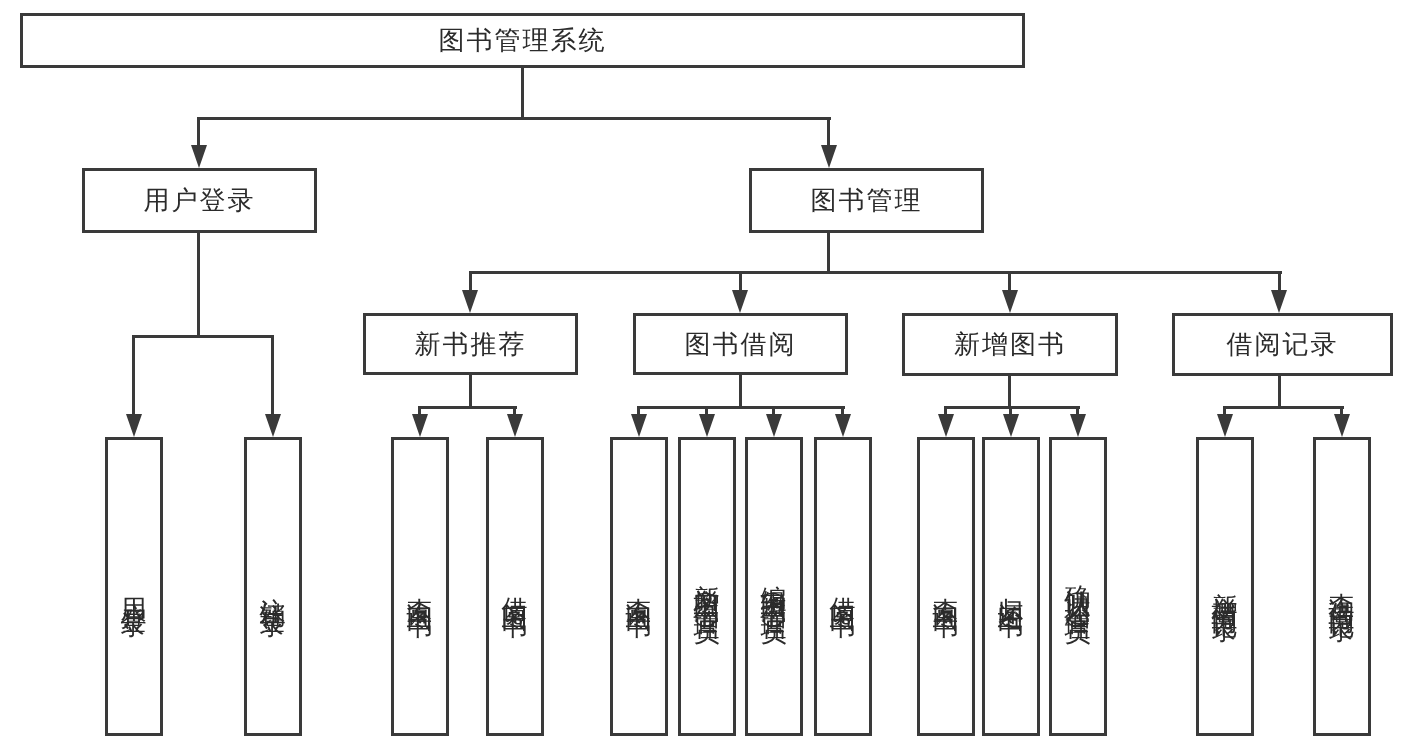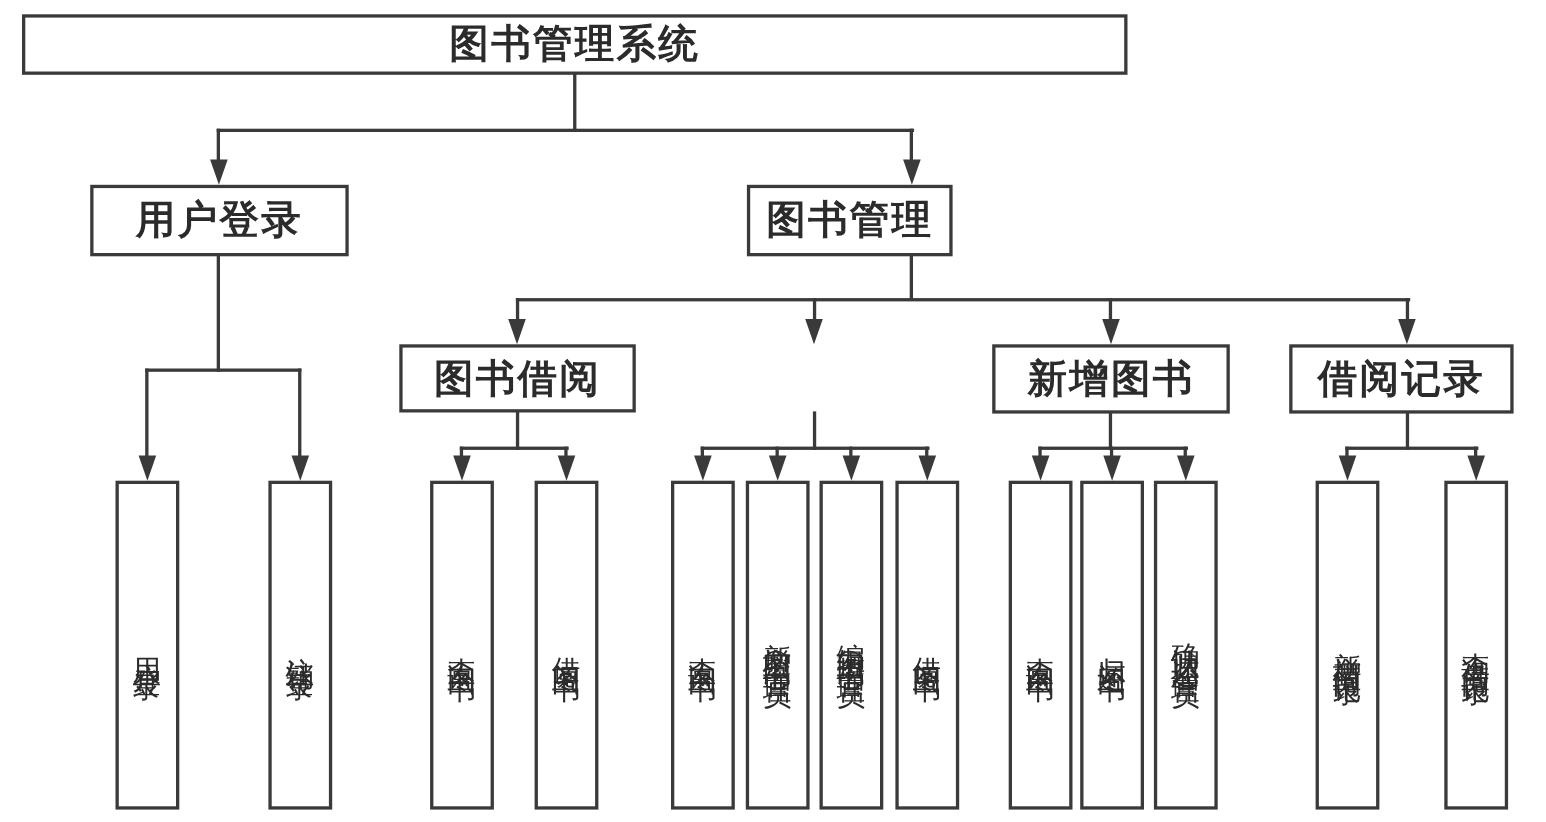--- a/index.html
+++ b/index.html
@@ -19,24 +19,23 @@
     position: absolute;
     box-sizing: border-box;
     border: 3px solid #3a3a3a;
     background: #ffffff;
     display: flex;
     align-items: center;
     justify-content: center;
     color: #2b2b2b;
   }
   .box .label {
-    font-size: 36px;
+    font-size: 26px;
     letter-spacing: 2px;
     white-space: nowrap;
-    font-weight: bold;
   }
   .leaf {
     top: 437px;
     height: 299px;
     width: 58px;
   }
   .leaf .vtext {
     writing-mode: vertical-rl;
     text-orientation: mixed;
     font-size: 26px;
@@ -78,21 +77,21 @@
   <div class="line" style="left:521px; top:66px; width:3px; height:53px"></div>
   <div class="line" style="left:197px; top:117px; width:634px; height:3px"></div>
   <div class="line" style="left:197px; top:117px; width:3px; height:32px"></div>
   <div class="arrow" style="left:191px; top:145px"></div>
   <div class="line" style="left:827px; top:117px; width:3px; height:32px"></div>
   <div class="arrow" style="left:821px; top:145px"></div>
 
   <div class="box" style="left:82px; top:168px; width:235px; height:65px">
     <span class="label">用户登录</span>
   </div>
-  <div class="box" style="left:679px; top:168px; width:187px; height:65px">
+  <div class="box" style="left:749px; top:168px; width:235px; height:65px">
     <span class="label">图书管理</span>
   </div>
 
   <div class="line" style="left:197px; top:232px; width:3px; height:106px"></div>
   <div class="line" style="left:132px; top:335px; width:142px; height:3px"></div>
   <div class="line" style="left:132px; top:335px; width:3px; height:85px"></div>
   <div class="arrow" style="left:126px; top:414px"></div>
   <div class="line" style="left:271px; top:335px; width:3px; height:85px"></div>
   <div class="arrow" style="left:265px; top:414px"></div>
 
@@ -101,26 +100,29 @@
   <div class="line" style="left:469px; top:271px; width:3px; height:22px"></div>
   <div class="arrow" style="left:462px; top:290px"></div>
   <div class="line" style="left:739px; top:271px; width:3px; height:22px"></div>
   <div class="arrow" style="left:732px; top:290px"></div>
   <div class="line" style="left:1008px; top:271px; width:3px; height:22px"></div>
   <div class="arrow" style="left:1002px; top:290px"></div>
   <div class="line" style="left:1278px; top:271px; width:3px; height:22px"></div>
   <div class="arrow" style="left:1271px; top:290px"></div>
 
   <div class="box" style="left:363px; top:313px; width:215px; height:62px">
+    <span class="label">新书推荐</span>
+  </div>
+  <div class="box" style="left:633px; top:313px; width:215px; height:62px">
     <span class="label">图书借阅</span>
   </div>
   <div class="box" style="left:902px; top:313px; width:216px; height:63px">
     <span class="label">新增图书</span>
   </div>
-  <div class="box" style="left:1172px; top:313px; width:204px; height:63px">
+  <div class="box" style="left:1172px; top:313px; width:221px; height:63px">
     <span class="label">借阅记录</span>
   </div>
 
   <div class="line" style="left:469px; top:374px; width:3px; height:35px"></div>
   <div class="line" style="left:418px; top:406px; width:99px; height:3px"></div>
   <div class="line" style="left:418px; top:406px; width:3px; height:14px"></div>
   <div class="arrow" style="left:412px; top:414px"></div>
   <div class="line" style="left:513px; top:406px; width:3px; height:14px"></div>
   <div class="arrow" style="left:507px; top:414px"></div>
 

